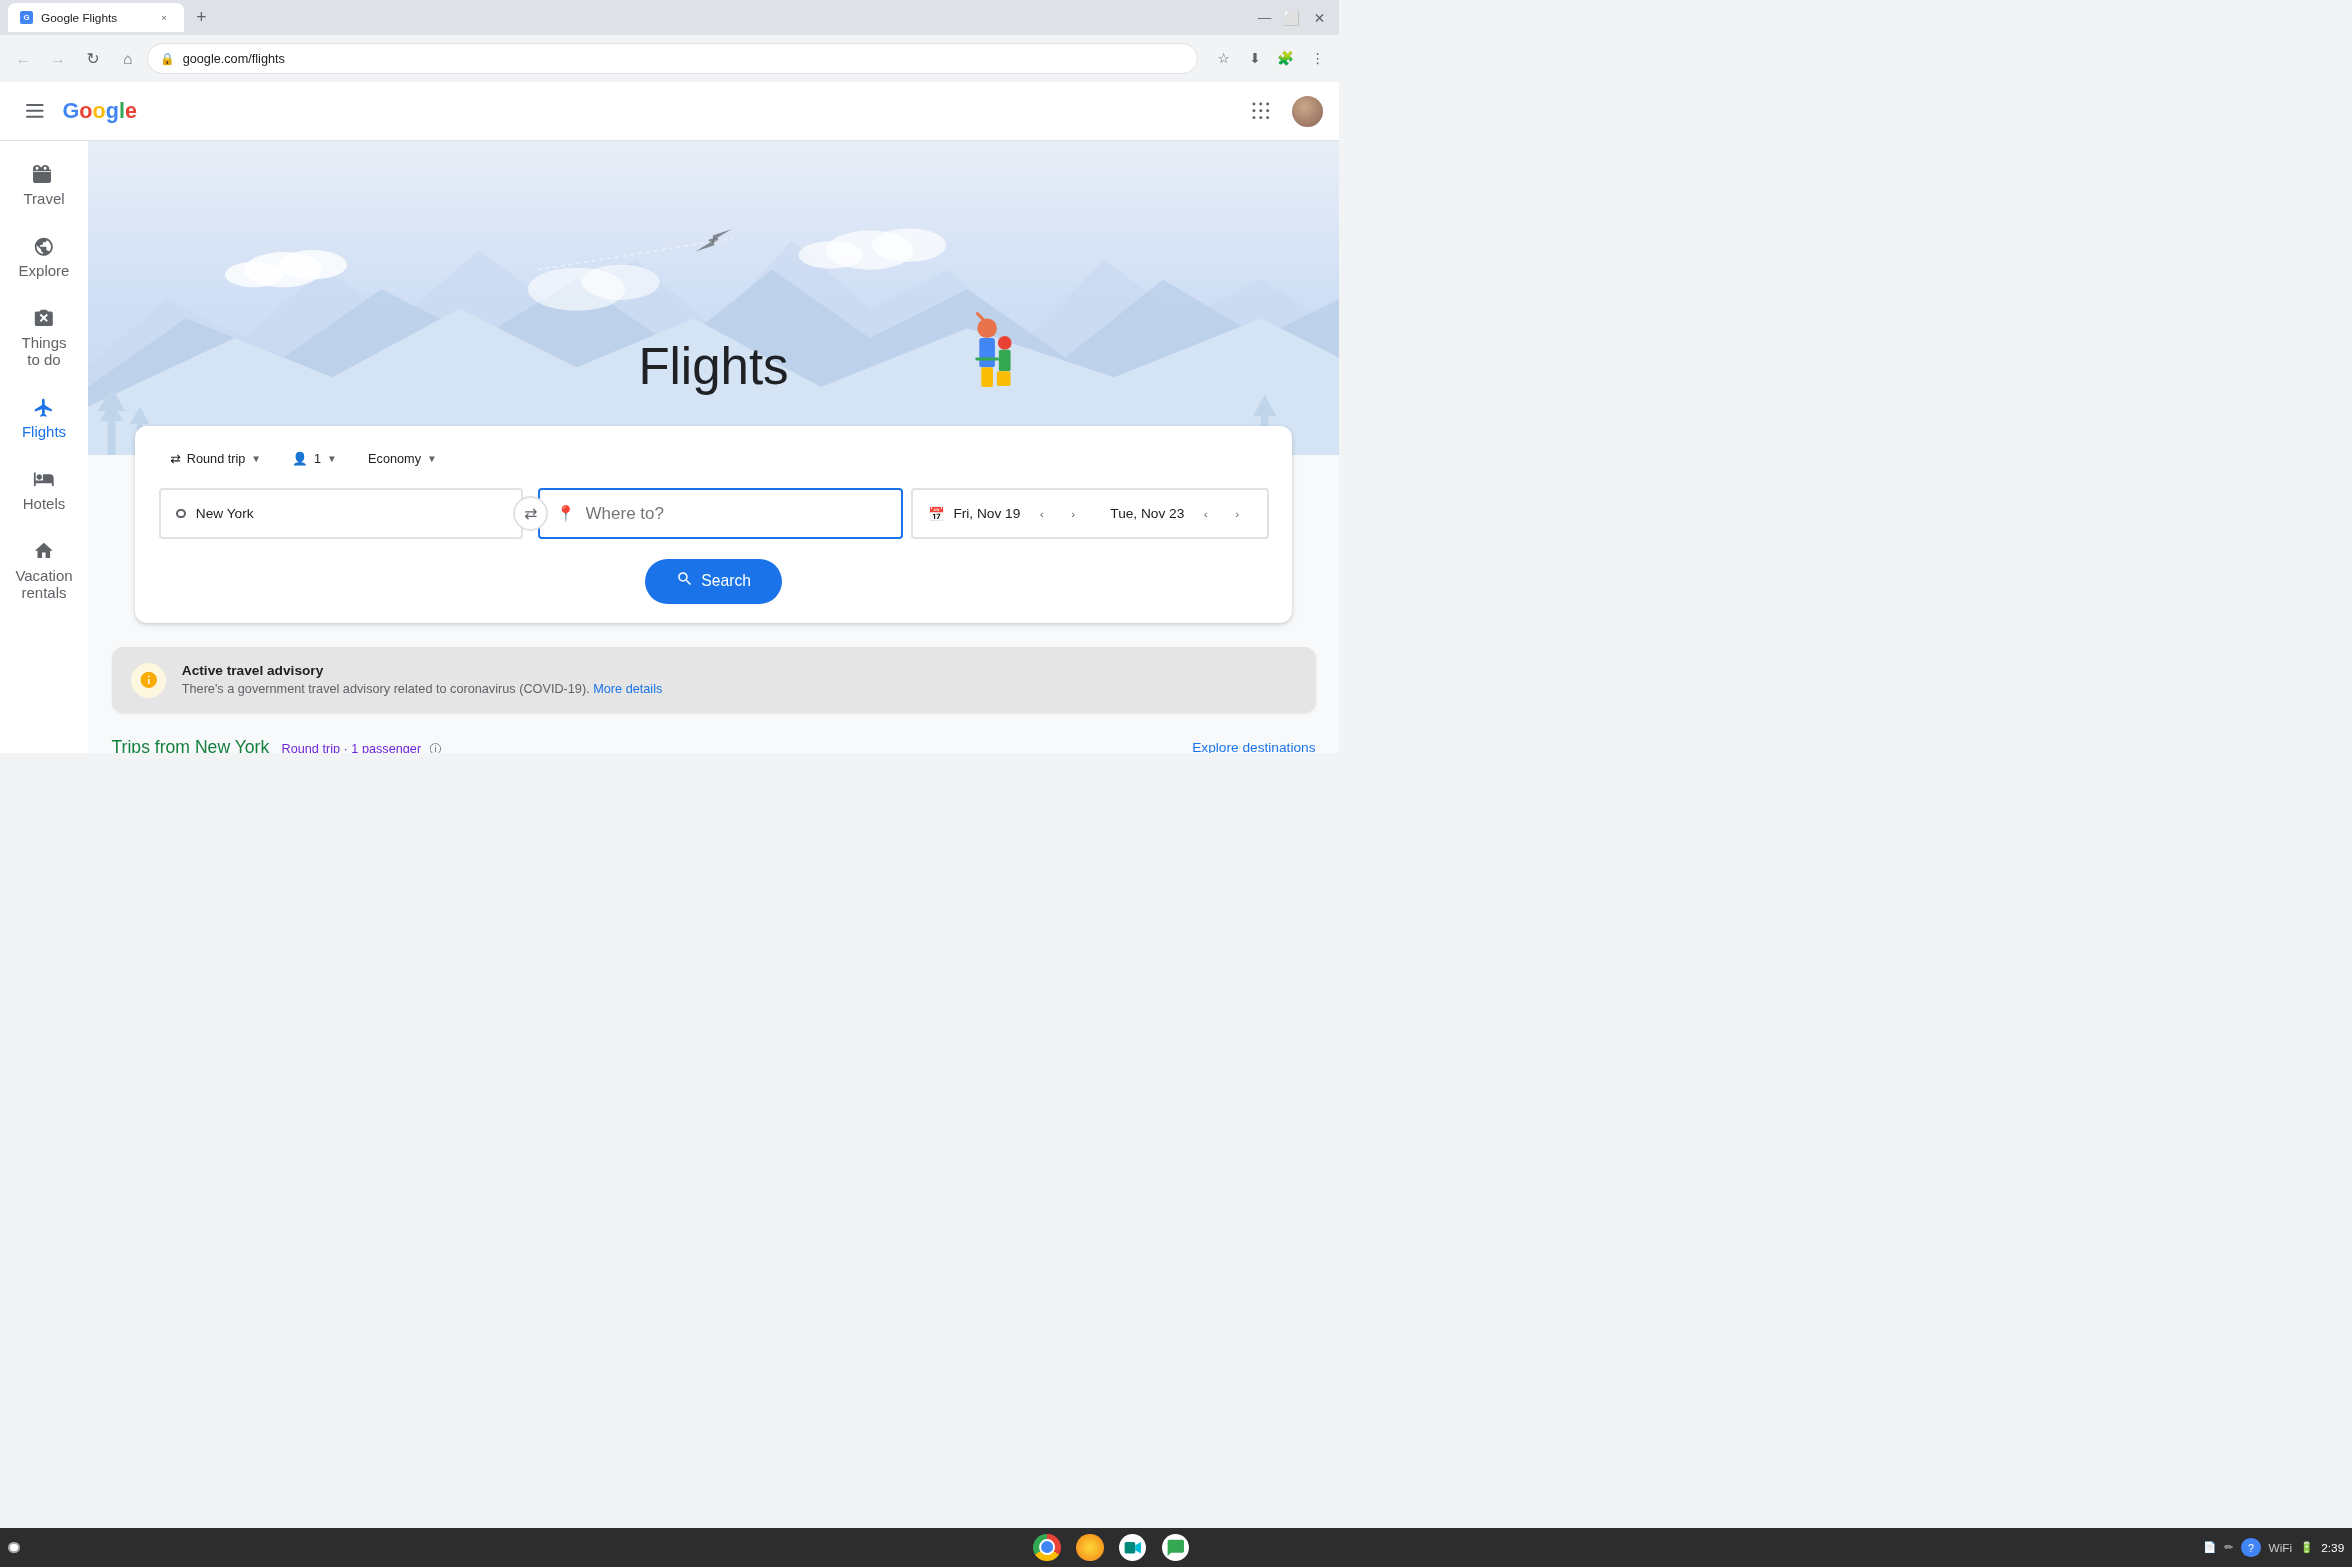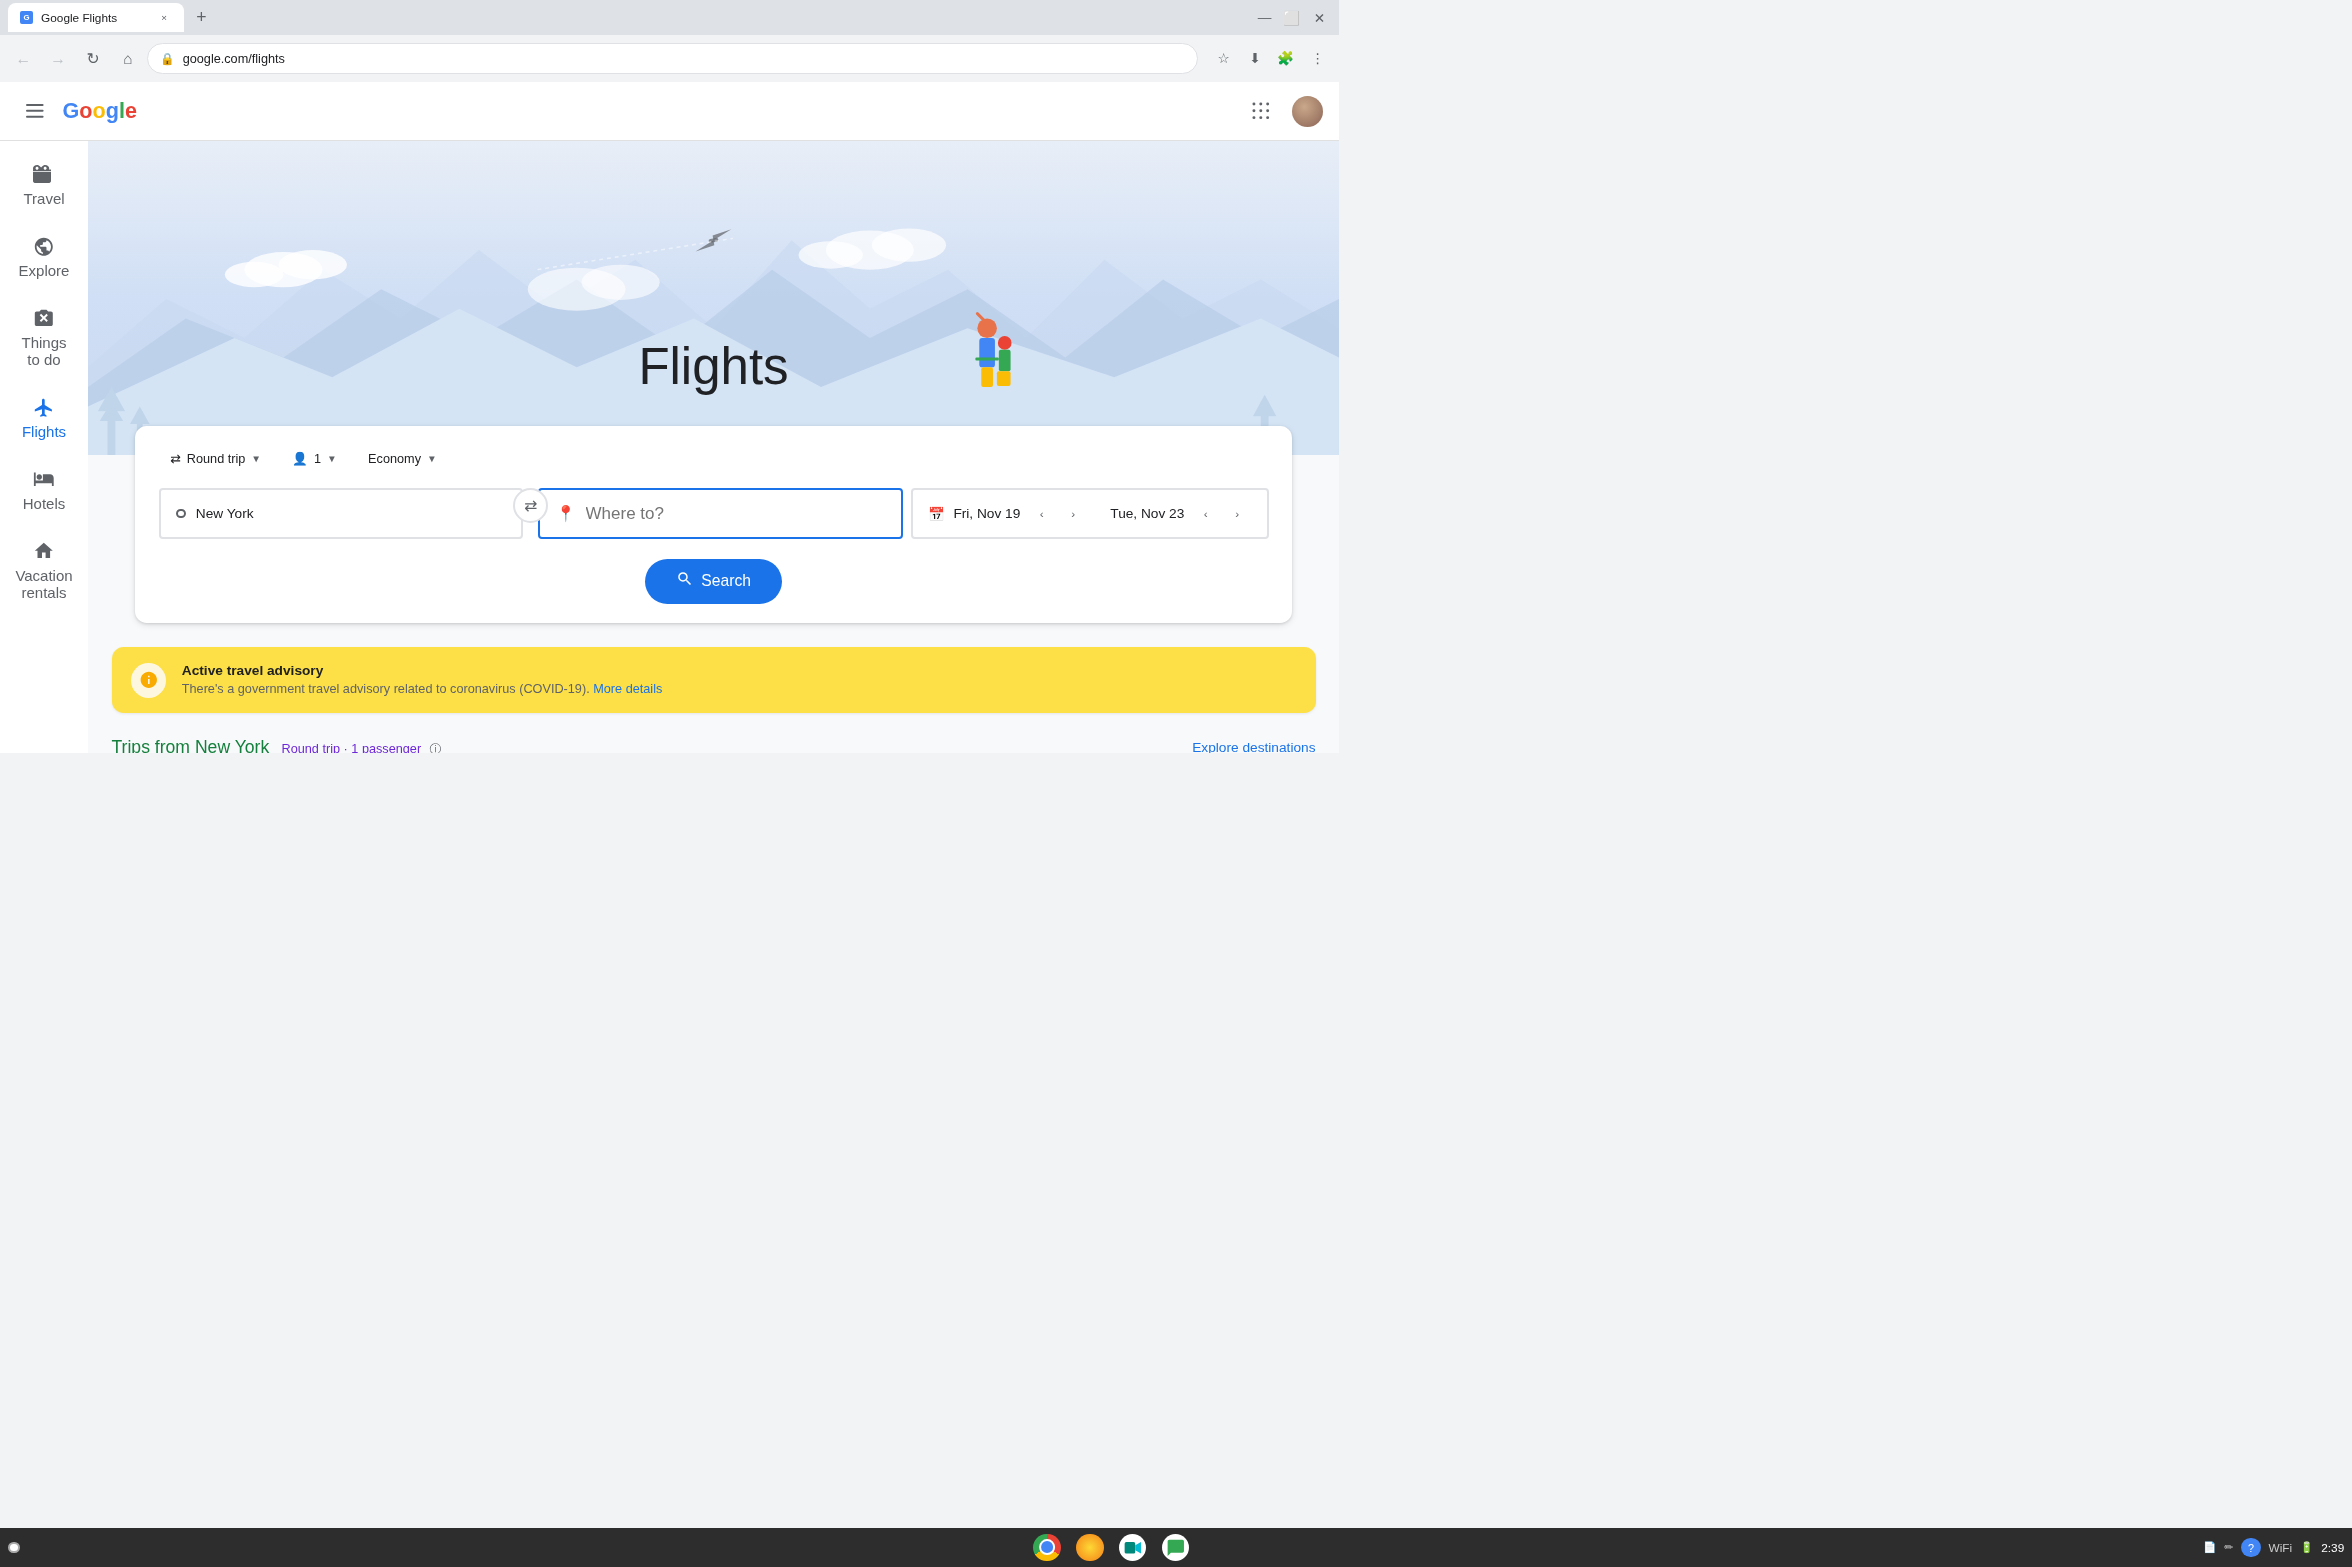--- a/index.html
+++ b/index.html
@@ -285,21 +285,21 @@
       border: none;
       background: none;
       cursor: pointer;
       font-size: 12.7px;
       color: #202124;
     }
     .dropdown-arrow { font-size: 9.8px; color: #5f6368; }
 
     .search-inputs {
       display: flex;
-      align-items: flex-start;
+      align-items: center;
       gap: 7.8px;
     }
     .origin-input {
       flex: 1;
       height: 51px;
       border: 2px solid #dfe1e5;
       border-radius: 3.9px;
       padding: 0 15.7px;
       display: flex;
       align-items: center;
@@ -392,21 +392,21 @@
       cursor: pointer;
       display: flex;
       align-items: center;
       gap: 7.8px;
       font-weight: 500;
     }
 
     
     .advisory {
       margin: 23.5px 23.5px 0;
-      background: #fde047;
+      background: #e5e5e5;
       border-radius: 11.8px;
       padding: 15.7px 19.6px;
       display: flex;
       align-items: flex-start;
       gap: 15.7px;
       box-shadow: 0 1px 2.9px rgba(0,0,0,0.08);
     }
     .advisory-icon {
       width: 35px;
       height: 35px;

